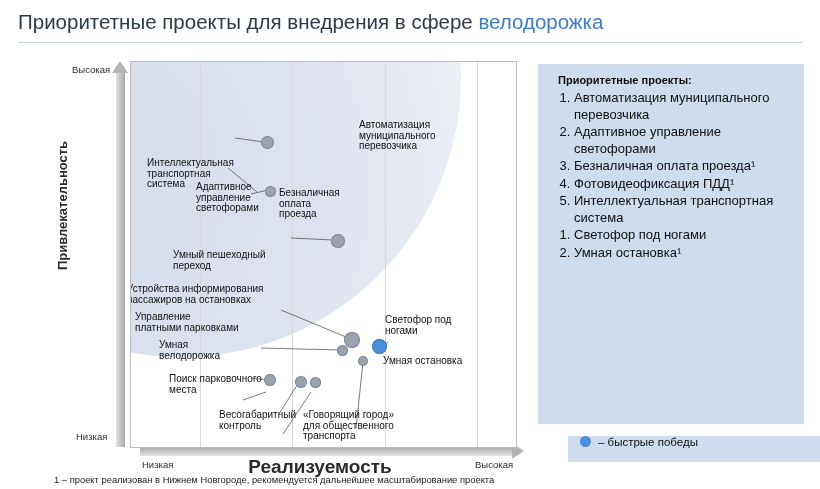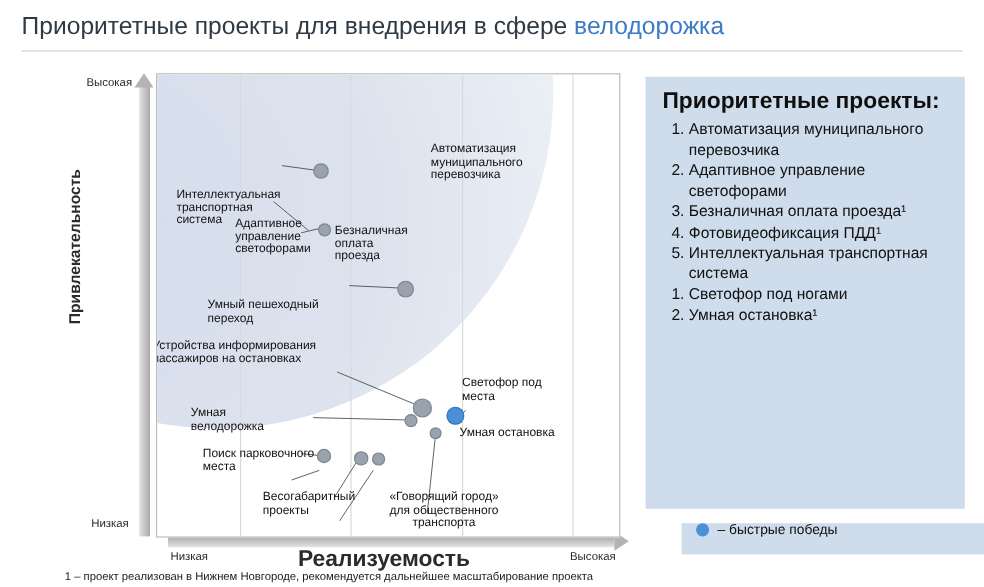--- a/index.html
+++ b/index.html
@@ -190,24 +190,24 @@
   .panel {
     position: absolute;
     left: 538px;
     top: 64px;
     width: 266px;
     height: 360px;
     background: #cfdceb;
   }
   .panel-inner { padding: 10px 12px 0 12px; }
   .panel-h {
-    font-size: 19px;
+    font-size: 11px;
     font-weight: bold;
     color: #0f0f0f;
-    margin: 0 0 4px 2px;
+    margin: 0 0 4px 8px;
   }
   .panel-h.second { margin-top: 18px; }
   ol.panel-list {
     margin: 0;
     padding-left: 24px;
     list-style: decimal;
   }
   ol.panel-list li {
     font-size: 13px;
     line-height: 16.5px;
@@ -297,30 +297,32 @@
     <div class="lbl" style="left:16px;  top:96px;  width:92px;">Интеллектуальная
 транспортная система</div>
     <div class="lbl" style="left:65px;  top:120px; width:100px;">Адаптивное управление
 светофорами</div>
     <div class="lbl" style="left:148px; top:126px; width:90px;">Безналичная оплата
 проезда</div>
     <div class="lbl" style="left:42px;  top:188px; width:98px;">Умный пешеходный
 переход</div>
     <div class="lbl" style="left:-4px;  top:222px; width:140px;">Устройства информирования
 пассажиров на остановках</div>
+    <div class="lbl" style="left:4px;   top:250px; width:112px;">Управление
+платными парковками</div>
     <div class="lbl" style="left:28px;  top:278px; width:78px;">Умная
 велодорожка</div>
     <div class="lbl" style="left:38px;  top:312px; width:100px;">Поиск парковочного
 места</div>
     <div class="lbl" style="left:88px;  top:348px; width:84px;">Весогабаритный
-проекты</div>
-    <div class="lbl" style="left:172px; top:348px; width:134px;text-align:center;">«Говорящий город»
+контроль</div>
+    <div class="lbl" style="left:172px; top:348px; width:134px;">«Говорящий город»
 для общественного транспорта</div>
     <div class="lbl" style="left:254px; top:253px; width:76px;">Светофор под
-места</div>
+ногами</div>
     <div class="lbl" style="left:252px; top:294px; width:86px;">Умная остановка</div>
   </div>
 </div>
 
 <div class="footnote">1 – проект реализован в Нижнем Новгороде, рекомендуется дальнейшее масштабирование проекта</div>
 
 <div class="panel">
   <div class="panel-inner">
     <div class="panel-h">Приоритетные проекты:</div>
     <ol class="panel-list">

